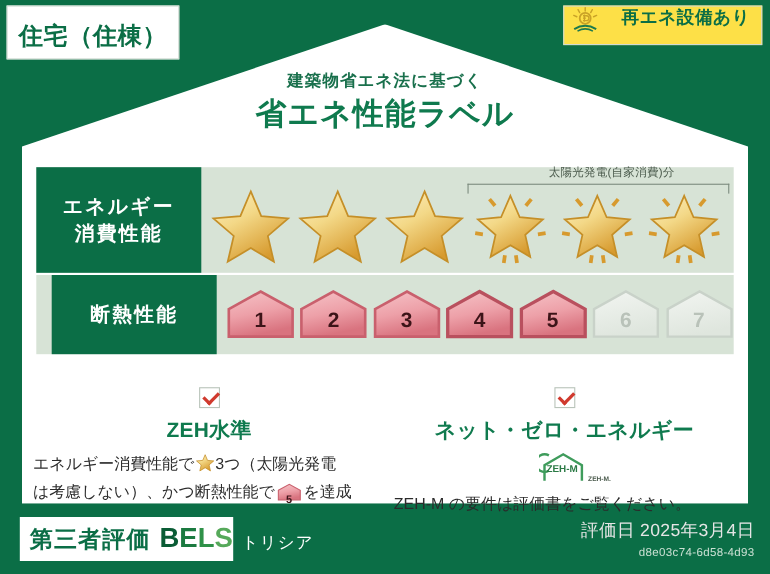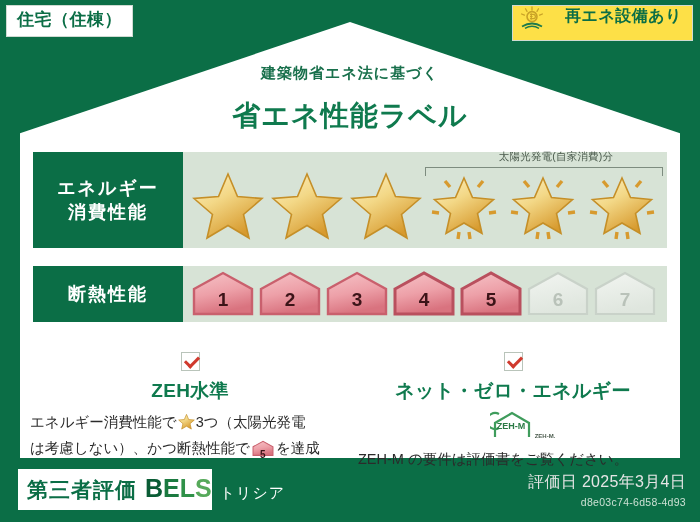--- a/index.html
+++ b/index.html
@@ -19,26 +19,26 @@
     position: absolute;
     left: 20px; top: 22px;
     width: 660px; height: 436px;
     background: #ffffff;
     clip-path: polygon(0% 25.5%, 50% 0%, 100% 25.5%, 100% 100%, 0% 100%);
   }
 
   
   #type-tag {
     position: absolute; left: 6px; top: 5px;
-    padding: 2px 10px 5px 10px;
+    padding: 12px 10px 5px 10px;
     background: #fff;
     border: 1px solid #cfdbd2;
     color: #0b6e46;
     font-weight: bold;
-    font-size: 17px;
+    font-size: 22px;
     letter-spacing: .5px;
     white-space: nowrap;
   }
 
   
   #renew-badge {
     position: absolute; right: 7px; top: 5px;
     height: 36px;
     padding: 0 10px 0 6px;
     background: #fde047;
@@ -54,21 +54,21 @@
   #sub-title {
     position: absolute; left: 0; right: 0; top: 64px;
     text-align: center;
     color: #19704c; font-weight: bold;
     font-size: 15px; letter-spacing: 1px;
   }
   #main-title {
     position: absolute; left: 0; right: 0; top: 85px;
     text-align: center;
     color: #0f7a4e; font-weight: bold;
-    font-size: 28px; letter-spacing: 1px; margin-top: 12px;
+    font-size: 28px; letter-spacing: 1px;
   }
 
   
   .perf-row {
     position: absolute;
     left: 33px; width: 634px;
     background: #d7e3d6;
     display: flex; align-items: stretch;
   }
   .row-label {
@@ -97,21 +97,21 @@
     text-align: center;
     color: #4a5a4c; font-size: 10.5px; letter-spacing: .2px;
     white-space: nowrap;
   }
   #solar-bracket {
     position: absolute; top: 15px; left: 242px; width: 238px; height: 9px;
     border: 1px solid #7d8c7f; border-bottom: none;
   }
 
   
-  #row-insul { top: 266px; height: 56px; }
+  #row-insul { top: 250px; height: 72px; padding-left: 14px; }
   #houses {
     position: absolute; inset: 0;
     display: flex; align-items: center;
     padding-left: 8px; gap: 3px;
   }
   .hbadge {
     position: relative; width: 64px; height: 46px;
     display: flex; align-items: flex-end; justify-content: center;
   }
   .hbadge svg { position: absolute; left: 0; top: 0; }

